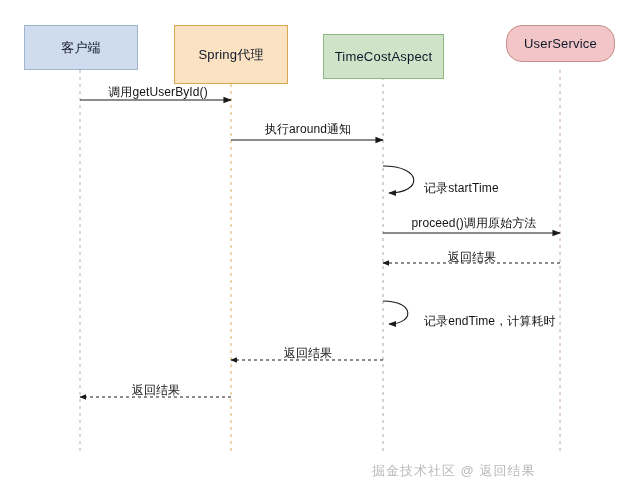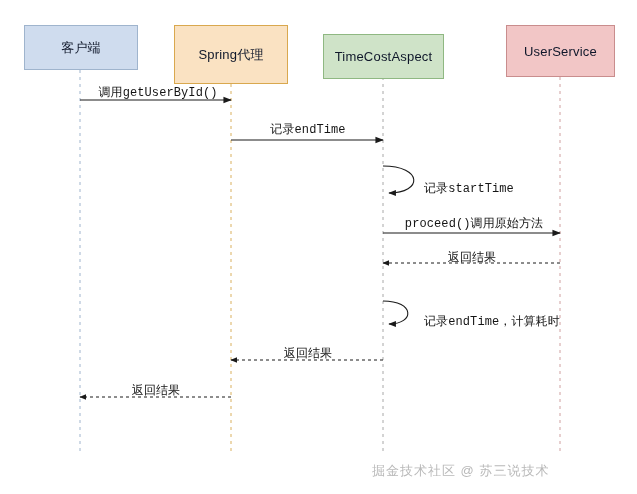--- a/index.html
+++ b/index.html
@@ -39,21 +39,20 @@
     letter-spacing: 0.2px;
     white-space: nowrap;
   }
   .msg-label {
     position: absolute;
     font-size: 12px;
     color: #141414;
     white-space: nowrap;
     letter-spacing: 0.1px;
     transform: translateX(-50%);
-    font-family: Liberation Mono, monospace;
   }
   .watermark {
     position: absolute;
     font-size: 13px;
     color: #b9b9b9;
     white-space: nowrap;
     letter-spacing: 1px;
   }
 </style>
 </head>
@@ -91,29 +90,29 @@
   <div id="participants-layer">
       <div class="participant-box" style="left: 24px; top: 25px; width: 114px; height: 45px; background: rgb(207, 220, 238); border-color: rgb(159, 180, 205);">
         <span>客户端</span>
       </div>
       <div class="participant-box" style="left: 174px; top: 25px; width: 114px; height: 59px; background: rgb(250, 226, 194); border-color: rgb(217, 168, 78);">
         <span>Spring代理</span>
       </div>
       <div class="participant-box" style="left: 323px; top: 25px; width: 121px; height: 45px; background: rgb(207, 227, 200); border-color: rgb(143, 184, 130); margin-top: 9px;">
         <span>TimeCostAspect</span>
       </div>
-      <div class="participant-box" style="left: 506px; top: 25px; width: 109px; height: 52px; background: rgb(242, 198, 198); border-color: rgb(201, 141, 141);">
+      <div class="participant-box" style="left: 506px; top: 25px; width: 109px; height: 37px; background: rgb(242, 198, 198); border-color: rgb(201, 141, 141); border-radius: 16px;">
         <span>UserService</span>
       </div>
     </div>
   <div id="labels-layer">
       <div class="msg-label" style="left: 158px; top: 84px;">调用getUserById()</div>
-      <div class="msg-label" style="left: 308px; top: 121px;">记录endTime</div>
+      <div class="msg-label" style="left: 308px; top: 121px;">执行around通知</div>
       <div class="msg-label" style="left: 424px; top: 180px; transform: translateX(0px);">记录startTime</div>
       <div class="msg-label" style="left: 474px; top: 215px;">proceed()调用原始方法</div>
       <div class="msg-label" style="left: 472px; top: 249px;">返回结果</div>
       <div class="msg-label" style="left: 424px; top: 313px; transform: translateX(0px);">记录endTime，计算耗时</div>
       <div class="msg-label" style="left: 308px; top: 345px;">返回结果</div>
       <div class="msg-label" style="left: 156px; top: 382px;">返回结果</div>
     </div>
 
-  <div class="watermark" style="left: 372px; top: 462px; color: rgb(185, 185, 185);">掘金技术社区 @ 苏三说技术</div>
+  <div class="watermark" style="left: 372px; top: 462px; color: rgb(185, 185, 185);">掘金技术社区 @ 返回结果</div>
 </div>
 
 </body></html>

